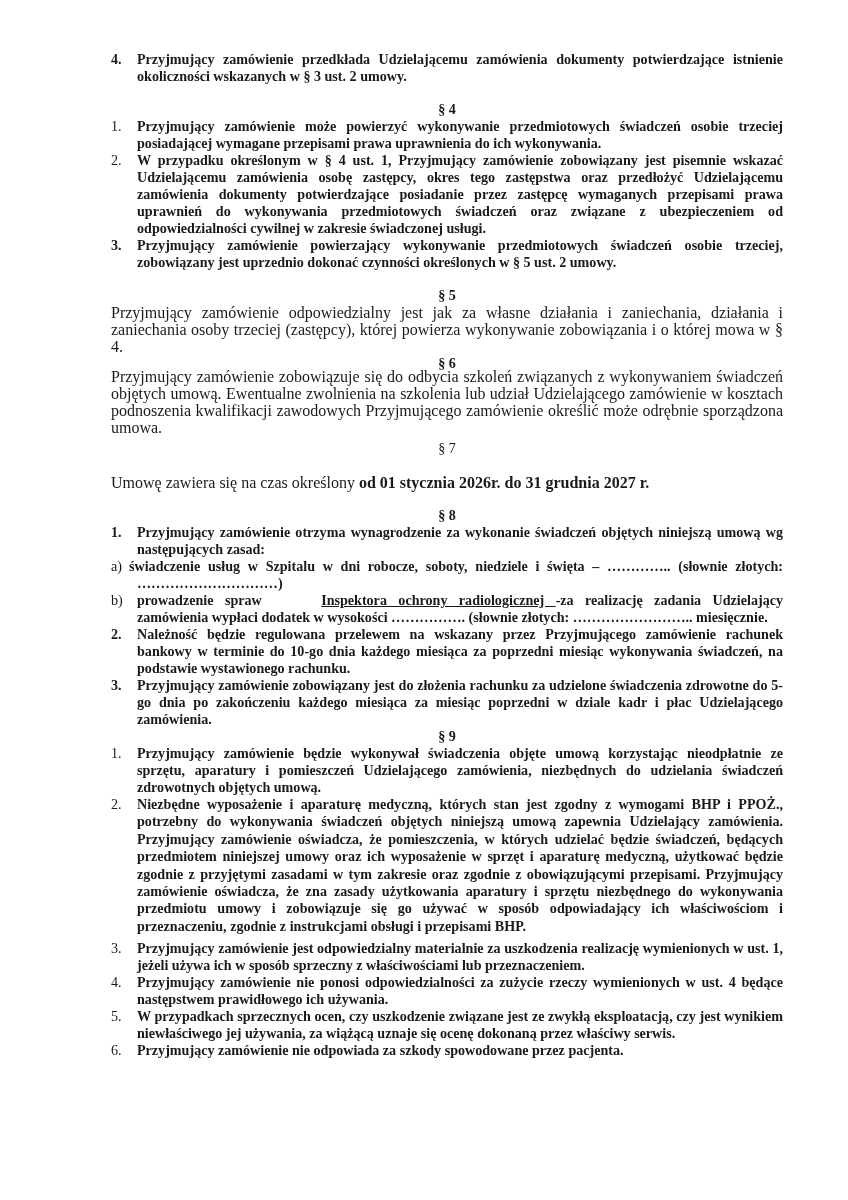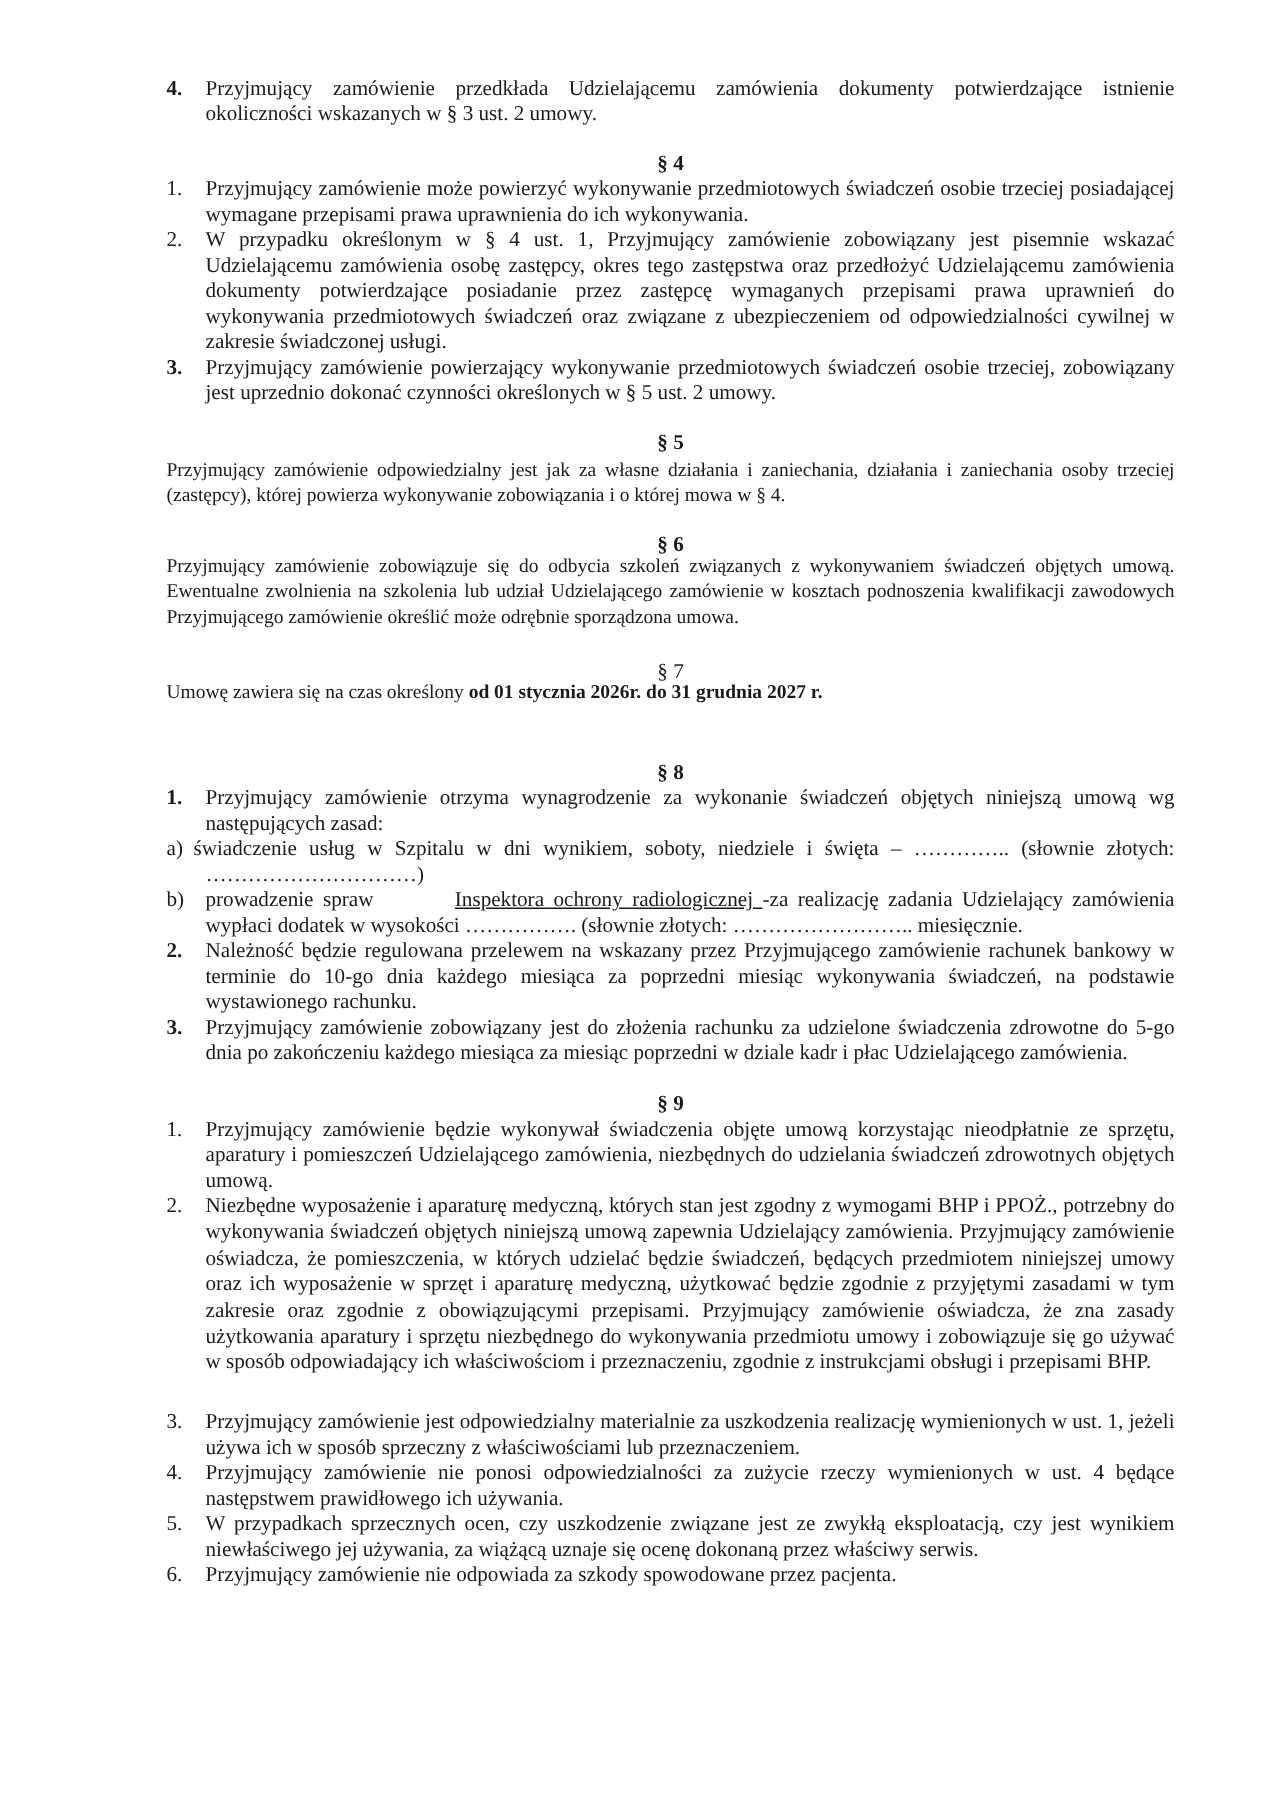--- a/index.html
+++ b/index.html
@@ -1,24 +1,24 @@
 <!DOCTYPE html>
 <html><head>
 <meta charset="utf-8">
 <style>
   html, body { margin: 0; padding: 0; background: #ffffff; }
   body { width: 848px; height: 1200px; position: relative; overflow: hidden;
          font-family: "Liberation Serif", "DejaVu Serif", serif; color: #1a1a1a; }
   .page { position: absolute; left: 0; top: 0; width: 848px; height: 1200px; }
-  .blk { position: absolute; left: 111px; width: 672px; font-size: 13px; line-height: 17px; }
+  .blk { position: absolute; left: 111px; width: 672px; font-size: 16px; line-height: 17px; }
   .just { text-align: justify; text-align-last: left; }
   .item { position: absolute; left: 111px; width: 672px; font-size: 14.1px; line-height: 17px; }
   .item .num { position: absolute; left: 0; top: 0; width: 26px; }
   .item .num.bold { font-weight: bold; }
-  .item .txt { margin-left: 26px; text-align: justify; text-align-last: left; }
+  .item .txt { margin-left: 26px; text-align: justify; text-align-last: left; font-weight: bold; }
   .hdr { position: absolute; left: 111px; width: 672px; text-align: center; font-weight: bold;
          font-size: 14.1px; line-height: 17px; }
   .hdr.plain { font-weight: normal; }
   b { font-weight: bold; }
   .u { text-decoration: underline; margin-left: 48px; }
 </style>
 </head>
 <body>
 
 <div class="page">
@@ -42,33 +42,33 @@
     <div class="txt">Przyjmujący zamówienie powierzający wykonywanie przedmiotowych świadczeń osobie trzeciej, zobowiązany jest uprzednio dokonać czynności  określonych w  § 5 ust. 2 umowy.</div>
   </div>
 
   <div class="hdr" style="top:287px">§ 5</div>
   <div class="blk just" style="top:304px">Przyjmujący zamówienie odpowiedzialny jest jak za własne działania i zaniechania, działania i zaniechania osoby trzeciej (zastępcy), której powierza wykonywanie zobowiązania i o której mowa w § 4.</div>
 
   <div class="hdr" style="top:355px">§ 6</div>
   <div class="blk just" style="top:368px">Przyjmujący zamówienie zobowiązuje się do odbycia szkoleń związanych z wykonywaniem świadczeń objętych umową. Ewentualne zwolnienia na szkolenia lub udział Udzielającego zamówienie w kosztach podnoszenia kwalifikacji zawodowych Przyjmującego zamówienie określić może odrębnie sporządzona umowa.</div>
 
   <div class="hdr plain" style="top:440px">§ 7</div>
-  <div class="blk" style="top:452px">
+  <div class="blk" style="top:474px">
     <span>Umowę zawiera się na czas określony </span><b>od 01 stycznia 2026r.  do 31 grudnia 2027  r.</b>
   </div>
 
   <div class="hdr" style="top:507px">§ 8</div>
   <div class="item" style="top:524px">
     <span class="num bold">1.</span>
     <div class="txt">Przyjmujący zamówienie otrzyma wynagrodzenie za wykonanie świadczeń objętych niniejszą umową wg następujących zasad:</div>
   </div>
   <div class="item" style="top:558px">
     <span class="num" style="width:auto">a)</span>
     <div class="txt" style="margin-left:0;text-indent:18px;padding-left:26px;text-indent:-8px">
-      <span style="margin-left:0">świadczenie usług w Szpitalu   w dni wynikiem, soboty, niedziele i święta  – ………….. (słownie złotych: …………………………)</span>
+      <span style="margin-left:0">świadczenie usług w Szpitalu   w dni robocze, soboty, niedziele i święta  – ………….. (słownie złotych: …………………………)</span>
     </div>
   </div>
   <div class="item" style="top:592px">
     <span class="num">b)</span>
     <div class="txt">
       <span>prowadzenie spraw </span><span class="u">Inspektora ochrony radiologicznej </span><span>-za realizację zadania Udzielający zamówienia wypłaci dodatek w wysokości ……………. (słownie złotych: …………………….. miesięcznie.</span>
     </div>
   </div>
   <div class="item" style="top:626px">
     <span class="num bold">2.</span>

